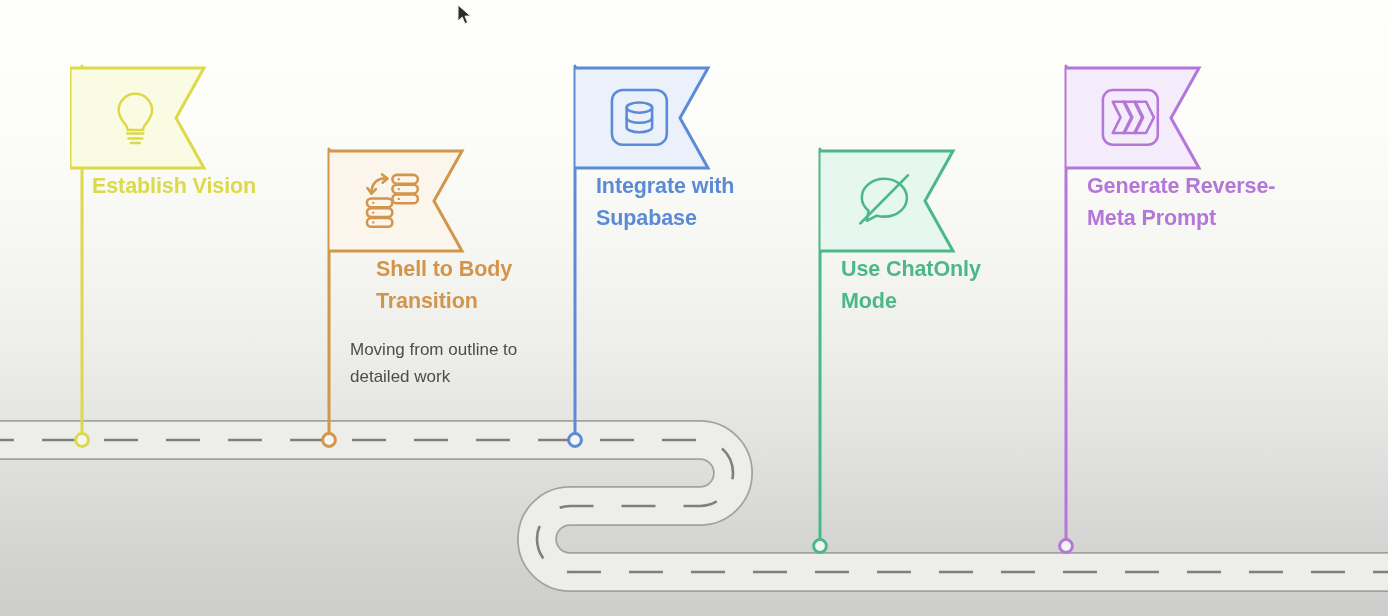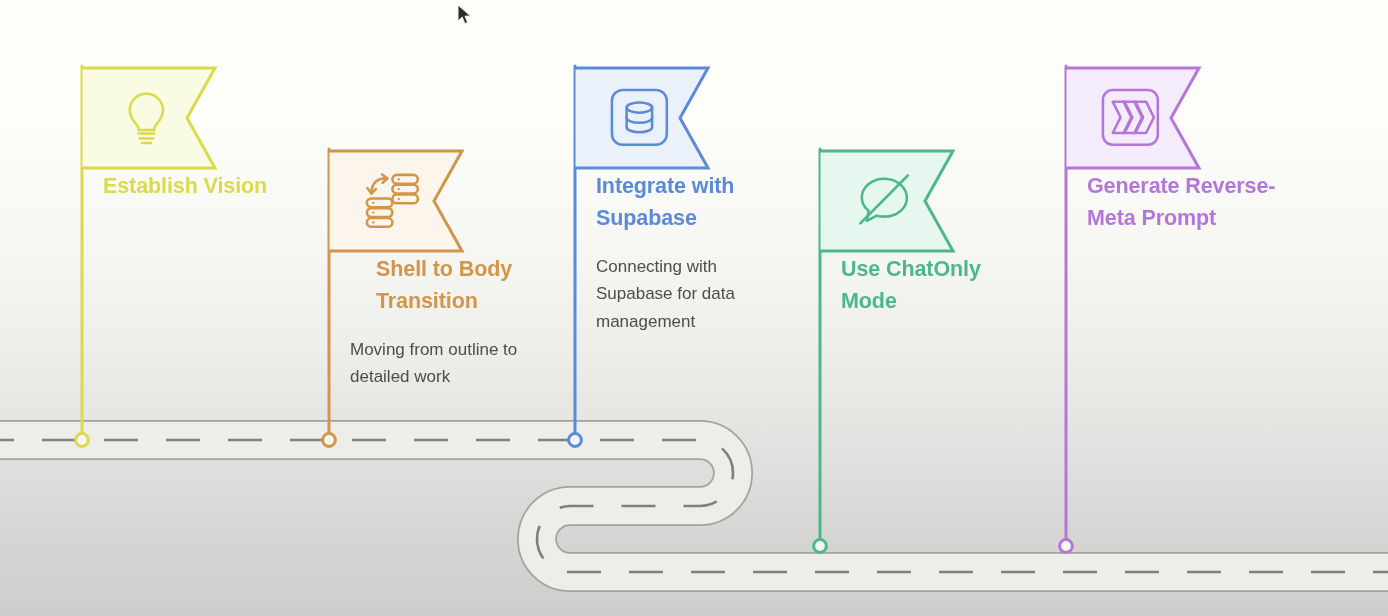--- a/index.html
+++ b/index.html
@@ -107,21 +107,21 @@
       <line x1="820" y1="149" x2="820" y2="546" stroke="#4cb888" stroke-width="3" stroke-linecap="round"></line>
       <line x1="1066" y1="66" x2="1066" y2="546" stroke="#b476d8" stroke-width="3" stroke-linecap="round"></line>
       <circle cx="82" cy="440" r="6.4" fill="#f4f4f1" stroke="#dcd94a" stroke-width="3"></circle>
       <circle cx="329" cy="440" r="6.4" fill="#f4f4f1" stroke="#d2954a" stroke-width="3"></circle>
       <circle cx="575" cy="440" r="6.4" fill="#f4f4f1" stroke="#5b8bd6" stroke-width="3"></circle>
       <circle cx="820" cy="546" r="6.4" fill="#f4f4f1" stroke="#4cb888" stroke-width="3"></circle>
       <circle cx="1066" cy="546" r="6.4" fill="#f4f4f1" stroke="#b476d8" stroke-width="3"></circle>
     </svg>
 
   <div id="milestones-root">
-      <div class="milestone" style="left: 81px; top: 66px;">
+      <div class="milestone" style="left: 70px; top: 66px;">
         <div class="flag-wrap">
           <svg class="flag-svg" width="152" height="104" viewBox="0 0 152 104" xmlns="http://www.w3.org/2000/svg">
             <path d="M 0,2 L 134,2 L 106,52 L 134,102 L 0,102 Z" fill="#fafbe3" stroke="#dcd94a" stroke-width="3" stroke-linejoin="miter"></path>
             <g transform="translate(34,20) scale(0.98)">
               <svg width="64" height="64" viewBox="0 0 64 64" xmlns="http://www.w3.org/2000/svg" fill="none" stroke="#dcd94a" stroke-width="2.6" stroke-linecap="round" stroke-linejoin="round">
                 <path d="M32 8 C22.6 8 15 15.4 15 24.5 c0 6.2 3.4 10.6 6.3 14 1.6 1.9 2.7 3.4 2.7 5.1 l0 1.4 16 0 0-1.4 c0-1.7 1.1-3.2 2.7-5.1 2.9-3.4 6.3-7.8 6.3-14 C49 15.4 41.4 8 32 8 Z"></path>
                 <path d="M24 48.5 h16"></path>
                 <path d="M25 53.5 h14"></path>
                 <path d="M27.5 58.2 h9"></path>
               </svg>
@@ -173,21 +173,20 @@
                 <rect x="4" y="4" width="56" height="56" rx="11"></rect>
                 <ellipse cx="32" cy="22" rx="13" ry="5.2"></ellipse>
                 <path d="M19 22 v20 c0 2.9 5.8 5.2 13 5.2 s13-2.3 13-5.2 V22"></path>
                 <path d="M19 32.4 c0 2.9 5.8 5.2 13 5.2 s13-2.3 13-5.2"></path>
               </svg>
             </g>
           </svg>
         </div>
         <div class="m-title" style="color: rgb(91, 139, 214);">Integrate with Supabase</div>
         <div class="m-title-gap"></div>
-        <div class="m-desc">Connecting with Supabase for data management</div>
       </div>
       <div class="milestone" style="left: 819px; top: 149px;">
         <div class="flag-wrap">
           <svg class="flag-svg" width="152" height="104" viewBox="0 0 152 104" xmlns="http://www.w3.org/2000/svg">
             <path d="M 0,2 L 134,2 L 106,52 L 134,102 L 0,102 Z" fill="#e6f7ef" stroke="#4cb888" stroke-width="3" stroke-linejoin="miter"></path>
             <g transform="translate(34,20) scale(0.98)">
               <svg width="64" height="64" viewBox="0 0 64 64" xmlns="http://www.w3.org/2000/svg" fill="none" stroke="#4cb888" stroke-width="2.6" stroke-linecap="round" stroke-linejoin="round">
                 <path d="M32 10 C19.3 10 9 18.5 9 29 c0 5.3 2.6 10.1 6.9 13.5 l-1.8 10.4 10.1-5.3 c2.4 .6 5.1 1 7.8 1 12.7 0 23-8.5 23-19 S44.7 10 32 10 Z"></path>
                 <path d="M7.5 55.5 L56 6.5" stroke-width="2.8"></path>
               </svg>

